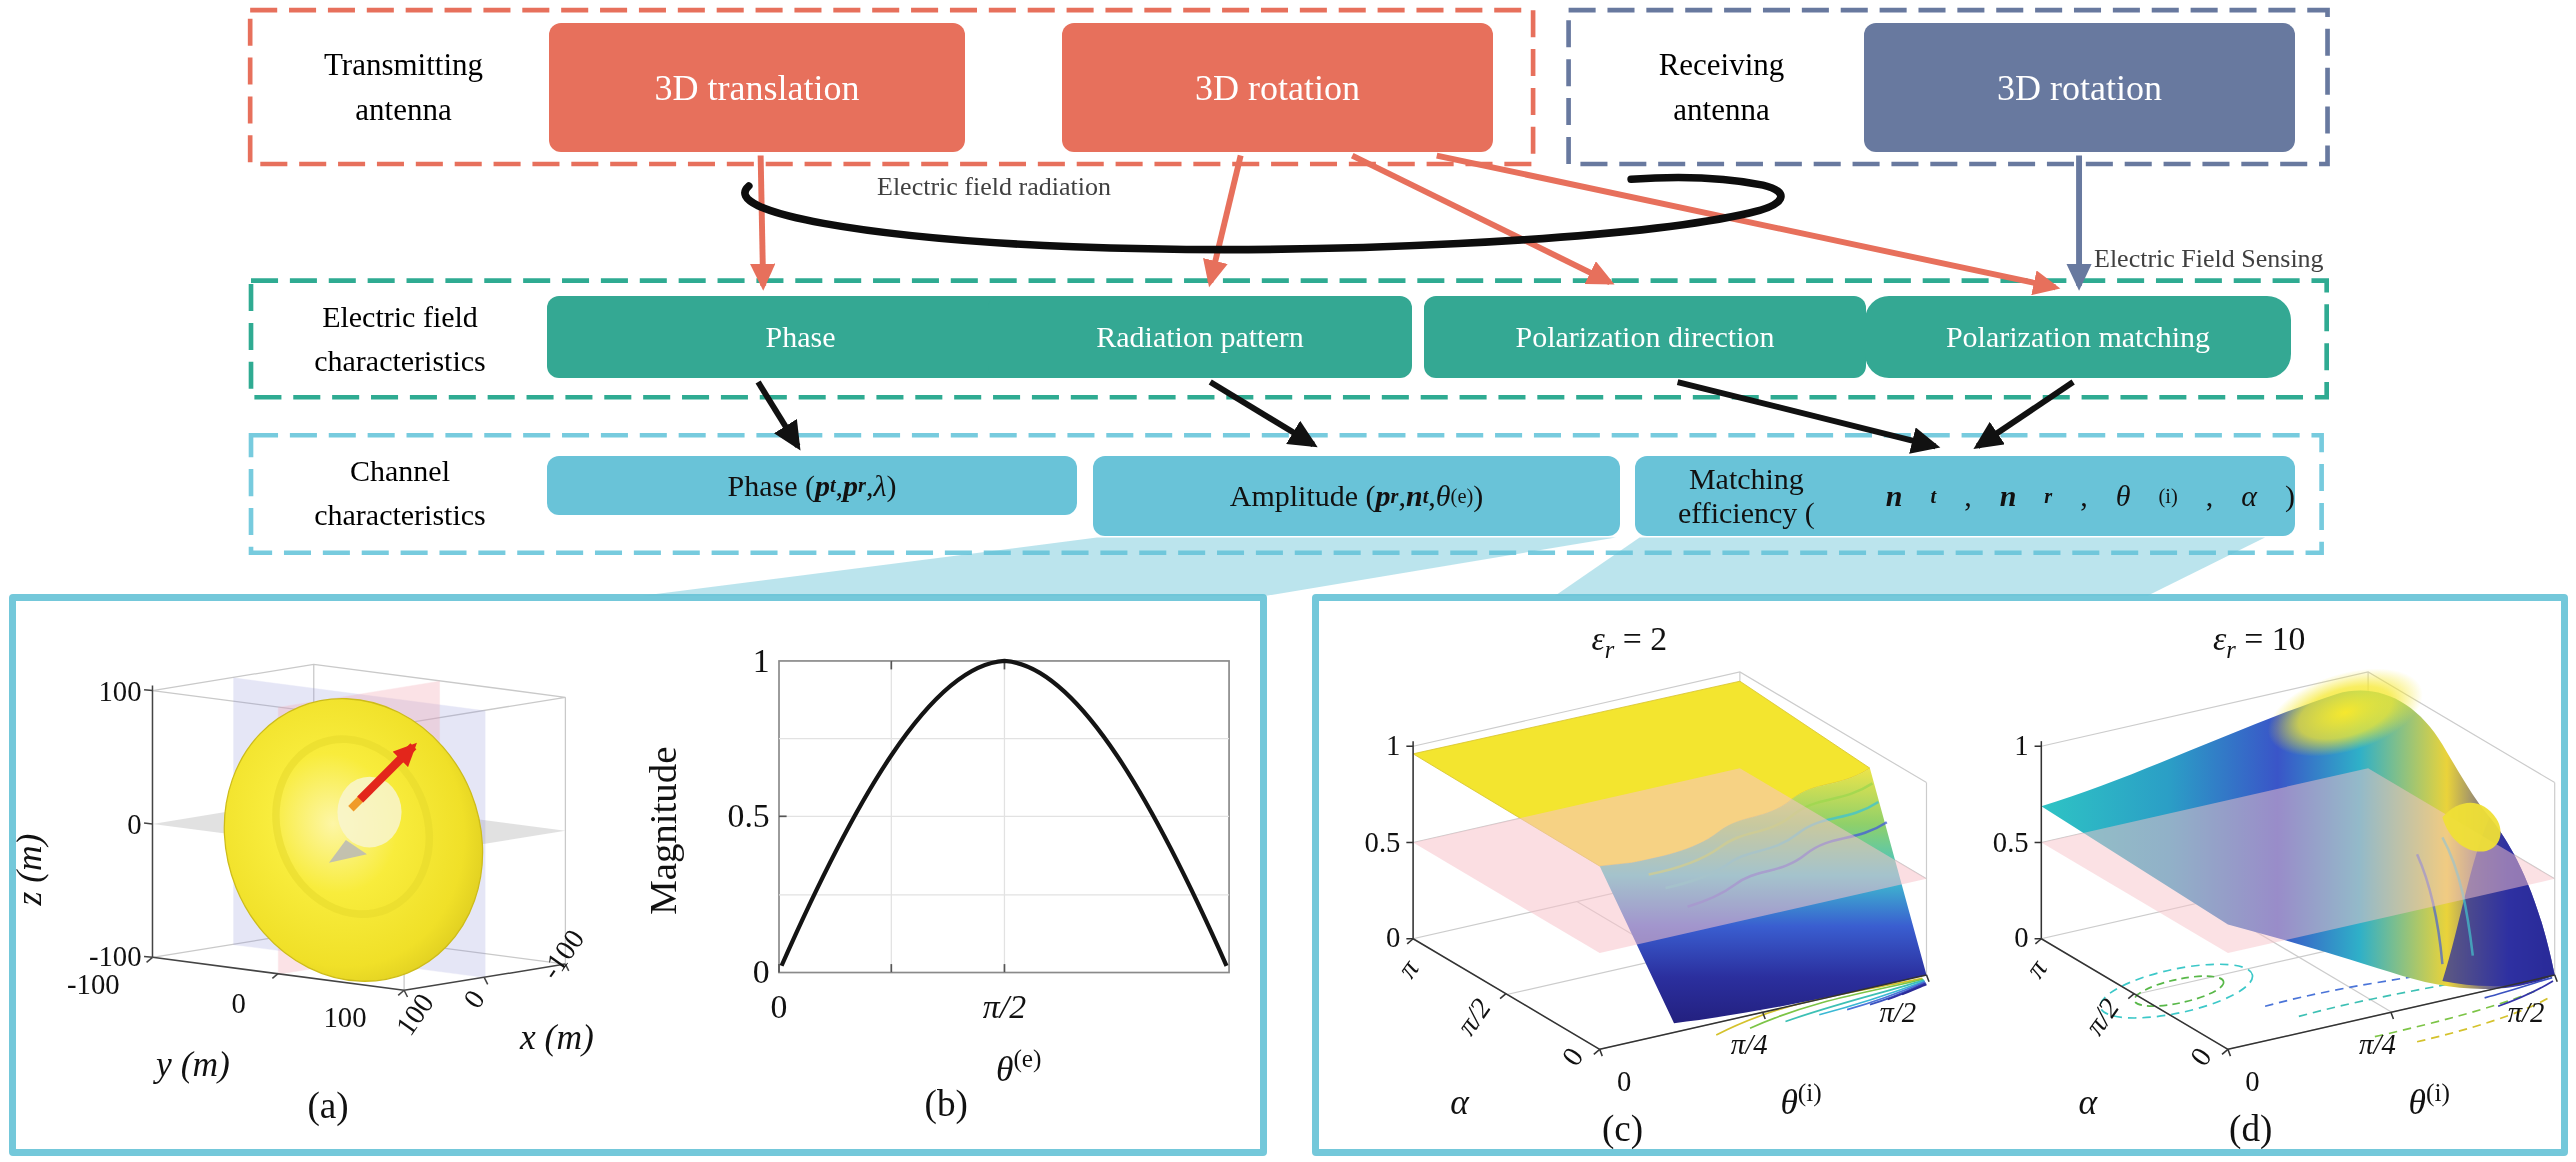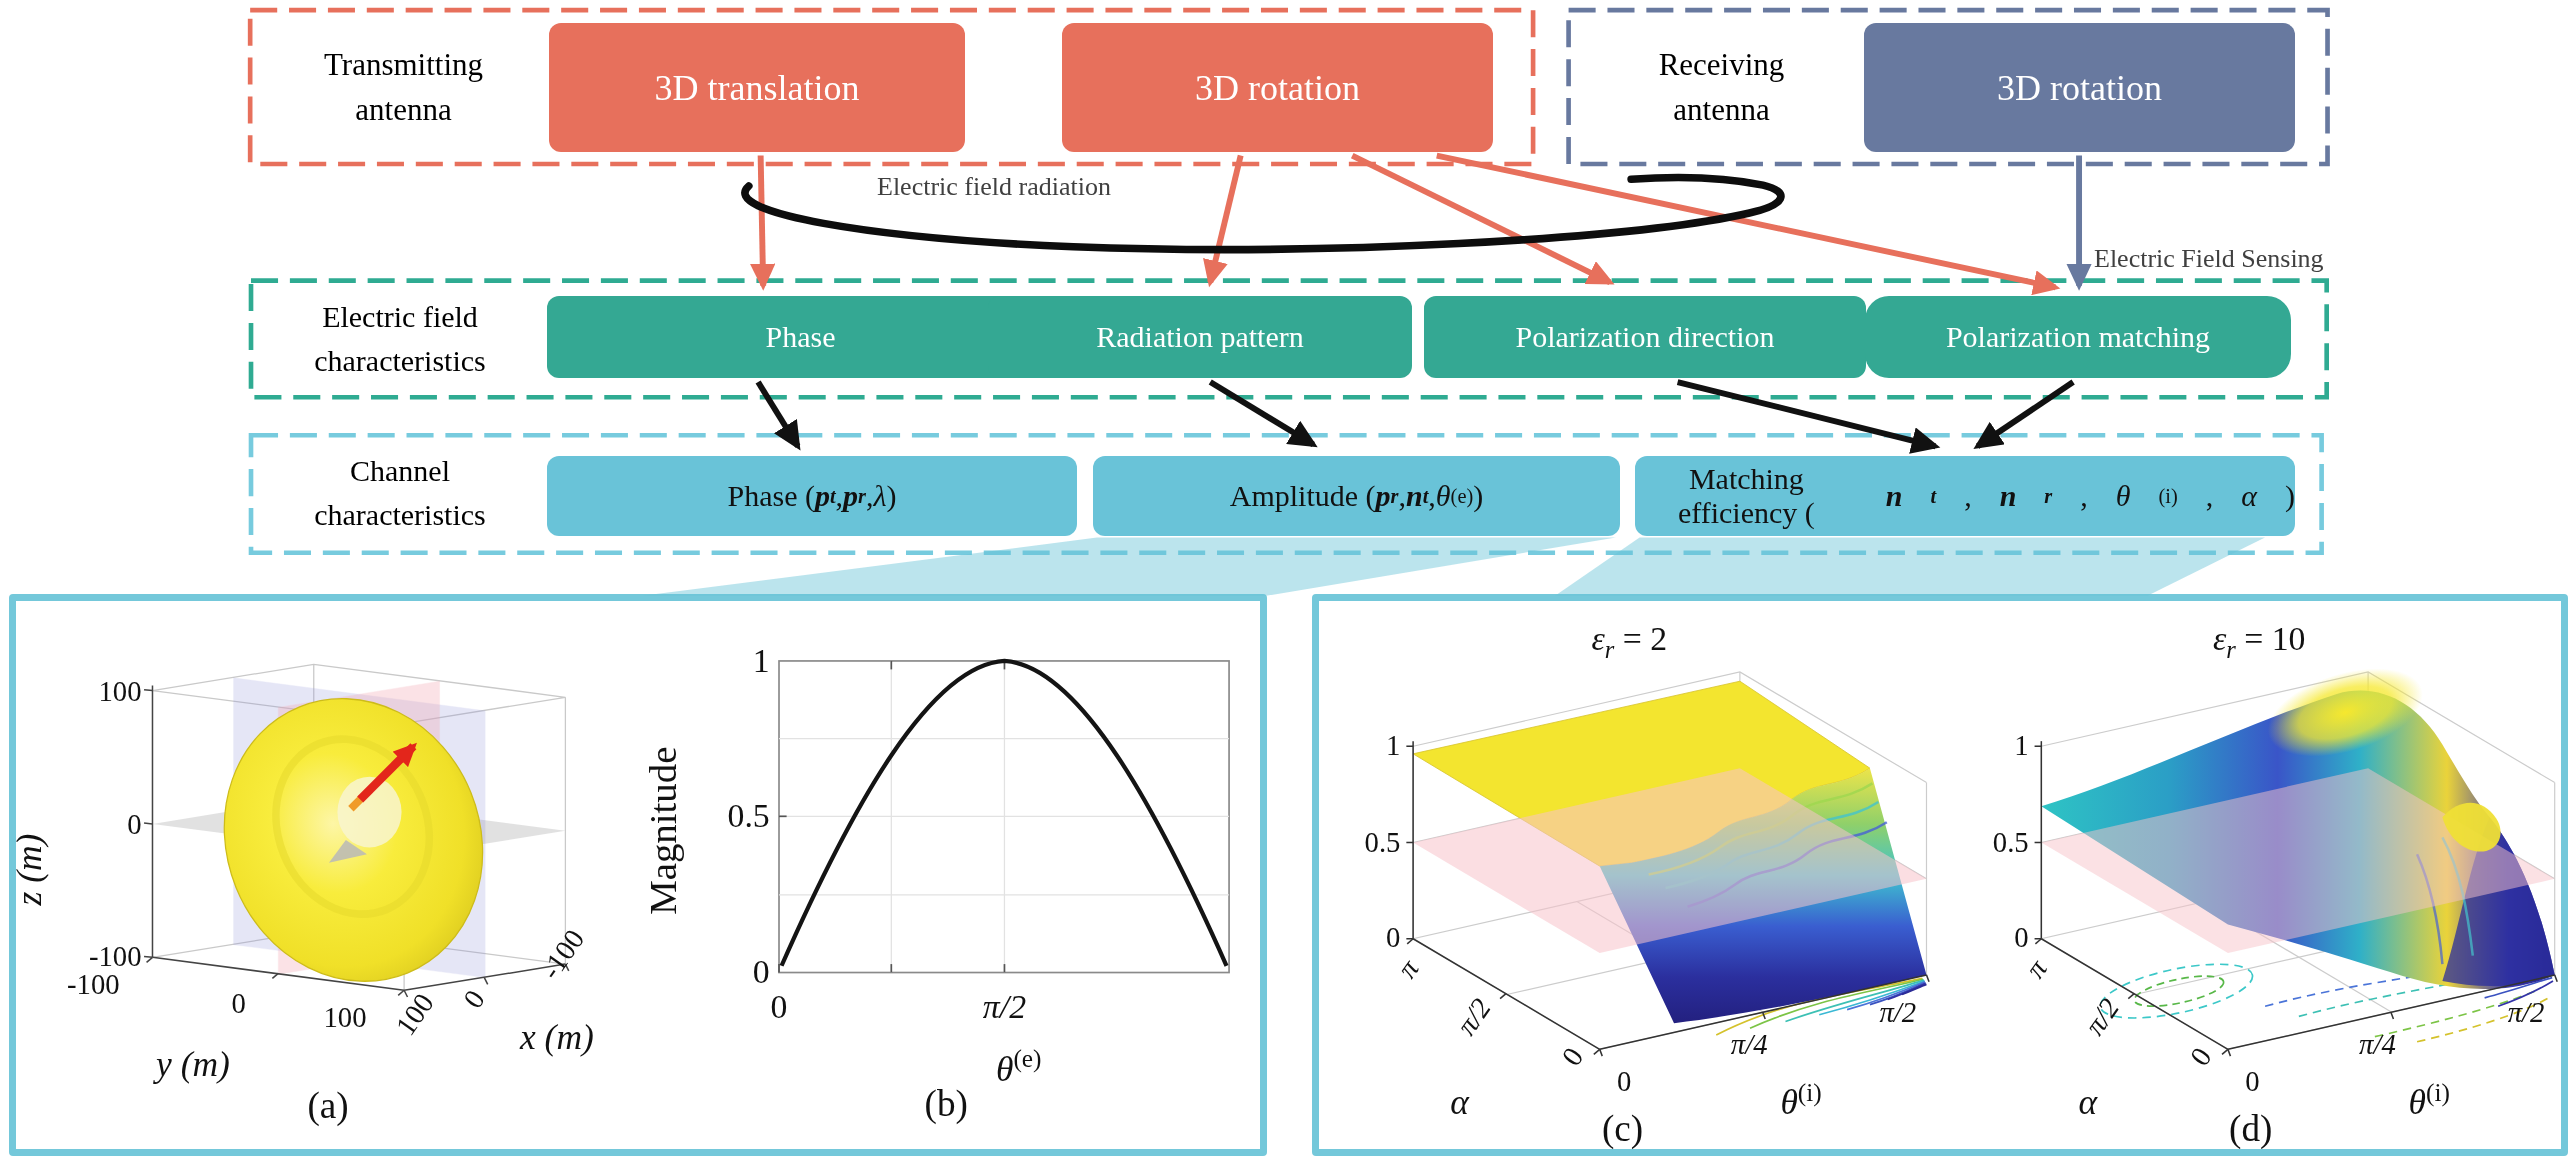--- a/index.html
+++ b/index.html
@@ -55,21 +55,21 @@
   </div>
   <div class="abs btn teal" style="left:547px;top:296px;width:507px;height:82px;">Phase</div>
   <div class="abs btn teal" style="left:988px;top:296px;width:424px;height:82px;">Radiation pattern</div>
   <div class="abs btn teal" style="left:1424px;top:296px;width:442px;height:82px;">Polarization direction</div>
   <div class="abs btn teal" style="left:1865px;top:296px;width:426px;height:82px;border-radius:24px;">Polarization matching</div>
 
   <div class="abs grouplabel" style="left:254px;top:445px;width:292px;height:95px;font-size:30px;">
     <div>Channel</div>
     <div>characteristics</div>
   </div>
-  <div class="abs btn cyan" style="left:547px;top:456px;width:530px;height:80px;">
+  <div class="abs btn cyan" style="left:547px;top:456px;width:530px;height:59px;">
     <span>Phase (</span>
       <span class="bi">p</span>
       <span class="bi sb">t</span>
       <span>, </span>
       <span class="bi">p</span>
       <span class="bi sb">r</span>
       <span>, </span>
       <span class="i">λ</span>
       <span> )</span>
   </div>

